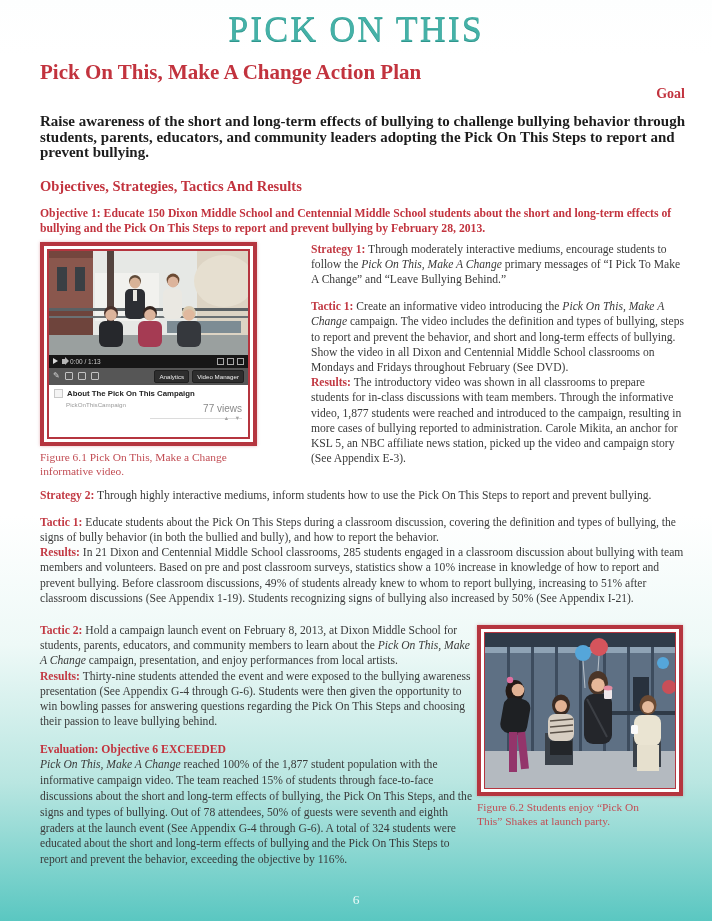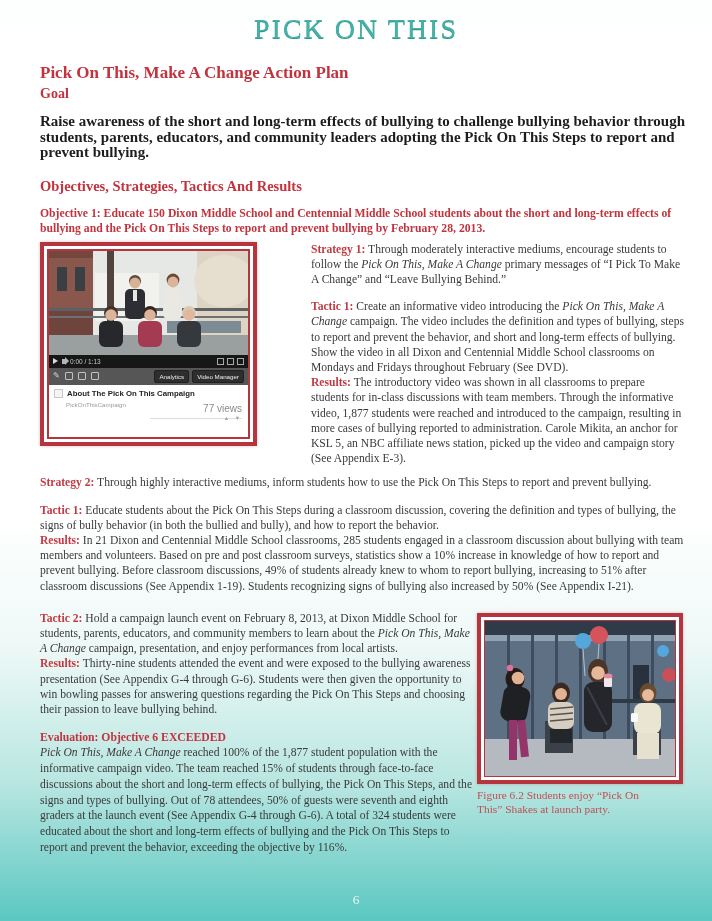--- a/index.html
+++ b/index.html
@@ -5,30 +5,30 @@
   html,body{margin:0;padding:0;}
   .page{
     position:relative;width:712px;height:921px;overflow:hidden;
     background:linear-gradient(180deg,#fdfefe 0%,#ffffff 6%,#ffffff 56%,#eef9f7 70%,#b9e6e1 85%,#5ac7c1 100%);
     font-family:"Liberation Serif",serif;
   }
   .content{padding:0 27px 0 40px;}
   
   .logo{ text-align:center; padding-top:10px; }
   .logo-main{
-    font-family:"Liberation Serif",serif;font-size:28px;letter-spacing:2px;
+    font-family:"Liberation Serif",serif;font-size:36px;letter-spacing:2px;
     color:#45b1a7;text-shadow:0 1px 0 #2f968d;line-height:38px;
   }
   .logo-sub{
     font-family:"DejaVu Serif",serif;font-style:italic;font-weight:bold;
     font-size:27px;color:#b64a54;margin-top:-13px;letter-spacing:1px;line-height:30px;
   }
   
-  h1.title{margin:13px 0 0;font-size:17px;color:#c2333e;line-height:23px;}
-  h2.goal-h{margin:2px 0 12px;font-size:14px;color:#c2333e;line-height:16px;}
+  h1.title{margin:13px 0 0;font-size:21px;color:#c2333e;line-height:23px;}
+  h2.goal-h{margin:2px 0 12px;font-size:14px;color:#c2333e;line-height:16px;text-align:right;}
   p.goal{margin:2px 0 0;font-weight:bold;color:#1d1d1d;font-size:15px;line-height:15.5px;}
   h3.section-h{margin:17px 0 0;font-size:14.5px;color:#c2333e;line-height:17px;}
   p.objective{margin:11px 0 0;font-weight:bold;color:#c2333e;font-size:11.7px;line-height:15.5px;}
   .eval-h{margin:13px 0 0;font-size:11.7px;color:#c2333e;font-weight:bold;line-height:15px;}
   
   .body{font-size:11.6px;line-height:15.2px;color:#3a3a3a;margin:0;}
   .lead{color:#c23a44;font-weight:bold;}
   .it{font-style:italic;}
   .mt12{margin-top:12px;}
   .mt9{margin-top:9px;}
@@ -155,20 +155,21 @@
                 </div>
                 <div class="yt-channel">PickOnThisCampaign</div>
                 <div class="yt-views-row">
                   <span class="yt-views">77 views</span>
                 </div>
                 <div class="yt-likes">▴ ▾</div>
               </div>
             </div>
           </div>
         </figure>
+        <p class="caption cap1">Figure 6.1 Pick On This, Make a Change informative video.</p>
       </div>
 
       <div class="col-text">
         <p class="body"><span class="lead">Strategy 1:</span><span> Through moderately interactive mediums, encourage students to follow the </span><span class="it">Pick On This, Make A Change</span><span> primary messages of “I Pick To Make A Change” and “Leave Bullying Behind.”</span></p>
         <div class="mt12">
           <p class="body"><span class="lead">Tactic 1:</span><span> Create an informative video introducing the </span><span class="it">Pick On This, Make A Change</span><span> campaign. The video includes the definition and types of bullying, steps to report and prevent the behavior, and short and long-term effects of bullying. Show the video in all Dixon and Centennial Middle School classrooms on Mondays and Fridays throughout February (See DVD).</span></p>
           <p class="body"><span class="lead">Results:</span><span> The introductory video was shown in all classrooms to prepare students for in-class discussions with team members. Through the informative video, 1,877 students were reached and introduced to the campaign, resulting in more cases of bullying reported to administration. Carole Mikita, an anchor for KSL 5, an NBC affiliate news station, picked up the video and campaign story (See Appendix E-3).</span></p>
         </div>
       </div>
     </div>

